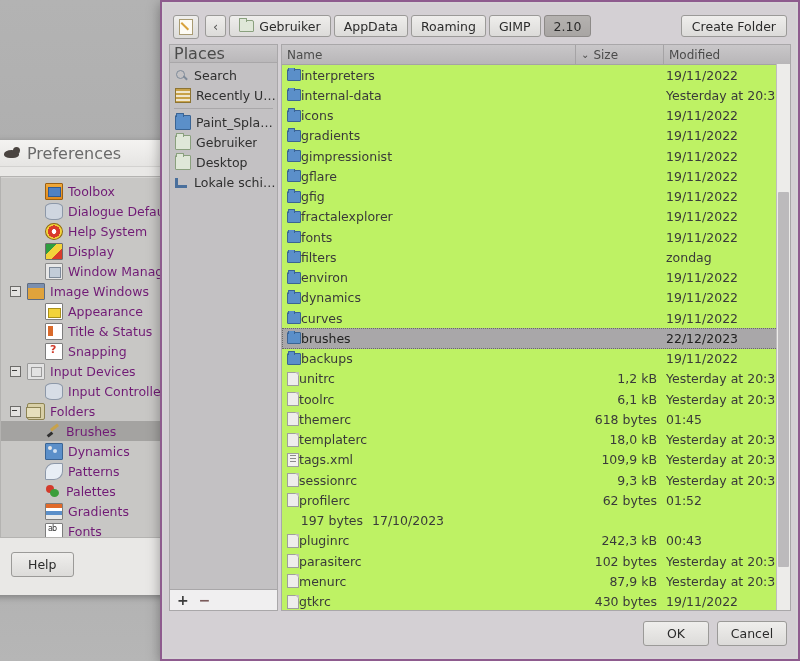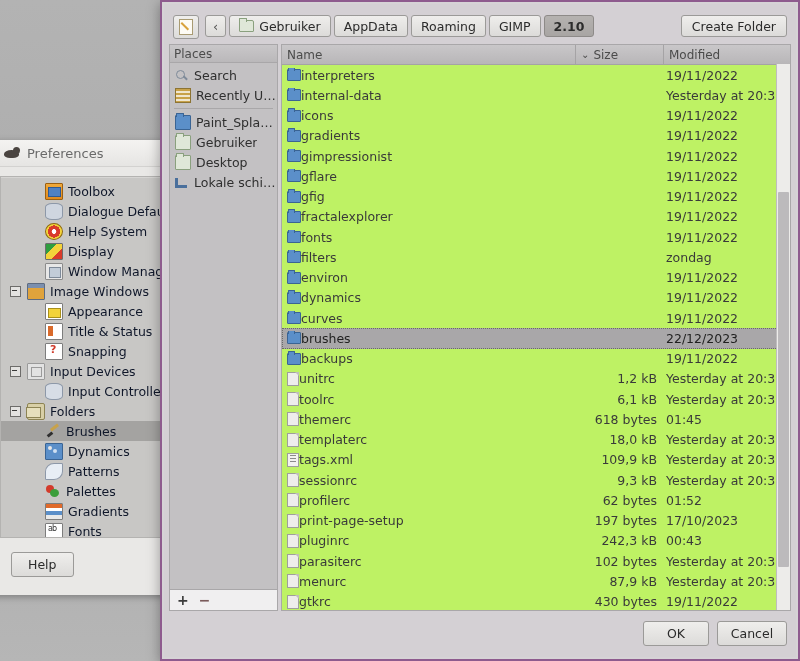--- a/index.html
+++ b/index.html
@@ -22,33 +22,33 @@
     background:#e9e8e6;
     border-top-left-radius:8px;border-top-right-radius:8px;
     box-shadow:0 2px 7px rgba(0,0,0,.30);
     overflow:hidden;
   }
   .prefs-title{
     height:26px;display:flex;align-items:center;gap:6px;padding-left:14px;
     background:linear-gradient(180deg,#f4f3f1 0%,#e6e5e3 100%);
     border-bottom:1px solid #d3d2d0;
   }
-  .prefs-title .ttl{font-size:13px;color:#6a6a6a;}
+  .prefs-title .ttl{font-size:16px;color:#6a6a6a;}
   .wilber{width:17px;height:13px;position:relative;flex:none;}
   .wilber:before{content:"";position:absolute;left:0;top:3px;width:15px;height:8px;border-radius:50% 50% 40% 40%;background:#4a4440;}
   .wilber:after{content:"";position:absolute;left:9px;top:0px;width:7px;height:7px;border-radius:50%;background:#4a4440;}
   .wilber i{position:absolute;left:11px;top:2px;width:2px;height:2px;border-radius:50%;background:#fff;}
 
   .prefs-body{padding:9px 0 0 10px;}
   .tree{
     background:#c8c7c5;border:1px solid #b4b3b1;
     width:162px;height:356px;overflow:hidden;padding-top:4px;
     box-shadow:inset 0 1px 0 #d6d5d3;
   }
-  .trow{height:20px;display:flex;align-items:center;gap:5px;padding-left:4px;font-size:12.5px;color:#0f172a;white-space:nowrap;}
+  .trow{height:20px;display:flex;align-items:center;gap:5px;padding-left:4px;font-size:12.5px;color:#701a75;white-space:nowrap;}
   .trow.sel{background:#a4a3a1;}
   .exp{width:9px;height:9px;border:1px solid #6d6c6a;background:#e4e3e1;position:relative;flex:none;margin-right:1px;}
   .exp:before{content:"";position:absolute;left:1px;top:3px;width:5px;height:1px;background:#3a3a3a;}
   .exp.none{visibility:hidden;}
   .ind{display:inline-block;flex:none;}
   .ic{width:16px;height:15px;flex:none;position:relative;border-radius:1px;}
 
   
   .ic-toolbox{background:linear-gradient(180deg,#f0a93a 0%,#e08b20 100%);border:1px solid #9d6010;}
   .ic-toolbox:after{content:"";position:absolute;left:2px;top:3px;width:11px;height:8px;background:#4f81c4;border:1px solid #2e5a95;}
@@ -111,40 +111,40 @@
 
   .pathbar{position:absolute;left:41px;top:11px;display:flex;align-items:stretch;gap:0;}
   .pbtn{
     background:linear-gradient(180deg,#efeeec 0%,#dcdbd9 100%);
     border:1px solid #9b9a98;border-radius:3px;
     height:22px;box-sizing:border-box;
     display:flex;align-items:center;gap:5px;
     padding:0 9px;margin-right:3px;font-size:12.5px;color:#2b2b2b;
   }
   .pbtn.nav{padding:0 7px;color:#555;}
-  .pbtn.active{background:linear-gradient(180deg,#b5b2b0 0%,#a8a5a3 100%);border-color:#8d8a88;font-weight:bold;}
+  .pbtn.active{background:linear-gradient(180deg,#b5b2b0 0%,#a8a5a3 100%);border-color:#8d8a88;font-weight:normal;}
   .folder-ic{width:13px;height:10px;background:#dfe7d8;border:1px solid #8aa07e;border-radius:1px 2px 1px 1px;position:relative;flex:none;}
   .folder-ic:before{content:"";position:absolute;left:-1px;top:-3px;width:6px;height:3px;background:#dfe7d8;border:1px solid #8aa07e;border-bottom:none;border-radius:1px 1px 0 0;}
   .chev{font-size:13px;line-height:1;}
 
   .createfolder{
     position:absolute;right:9px;top:11px;height:22px;box-sizing:border-box;
     display:flex;align-items:center;padding:0 10px;
     background:linear-gradient(180deg,#efeeec 0%,#dcdbd9 100%);
     border:1px solid #9b9a98;border-radius:3px;font-size:12.5px;
   }
 
   
   .panes{position:absolute;left:5px;right:5px;top:40px;bottom:46px;display:flex;}
   .places{
     width:109px;flex:none;background:#c3c1c3;border:1px solid #a9a7a9;
     display:flex;flex-direction:column;box-sizing:border-box;
   }
   .places-hdr{height:17px;background:linear-gradient(180deg,#c9c7c9 0%,#bab8ba 100%);border-bottom:1px solid #a9a7a9;
-    font-size:12px;color:#4b4b4b;display:flex;align-items:center;padding-left:4px;}
+    font-size:16px;color:#4b4b4b;display:flex;align-items:center;padding-left:4px;}
   .places-list{flex:1;padding-top:2px;overflow:hidden;}
   .place{height:20px;display:flex;align-items:center;gap:5px;padding-left:5px;font-size:12.5px;color:#2f2f2f;white-space:nowrap;}
   .place .nm{overflow:hidden;text-overflow:ellipsis;}
   .sep{height:1px;background:#a9a7a9;margin:3px 4px;}
   .pi{width:14px;height:13px;flex:none;position:relative;}
   .pi-search:before{content:"";position:absolute;left:1px;top:1px;width:7px;height:7px;border:1.5px solid #7e8a99;border-radius:50%;}
   .pi-search:after{content:"";position:absolute;left:8px;top:8px;width:5px;height:1.5px;background:#7e8a99;transform:rotate(45deg);}
   .pi-recent{background:repeating-linear-gradient(180deg,#c8a24a 0 2px,#efe6cf 2px 4px);border:1px solid #8d7433;}
   .pi-blue{background:#5b8fc9;border:1px solid #3a6494;border-radius:1px;}
   .pi-blue:before{content:"";position:absolute;left:0px;top:-3px;width:6px;height:3px;background:#5b8fc9;border:1px solid #3a6494;border-bottom:none;border-radius:1px 1px 0 0;}
@@ -571,24 +571,20 @@
               </div>
               <div class="row">
                 <div class="c-name">
                   <span class="fi file"></span>
                   <span>profilerc</span>
                 </div>
                 <div class="c-size">62 bytes</div>
                 <div class="c-mod">01:52</div>
               </div>
               <div class="row">
-                <div class="c-name">
-                  <span class="fi file"></span>
-                  <span>print-page-setup</span>
-                </div>
                 <div class="c-size">197 bytes</div>
                 <div class="c-mod">17/10/2023</div>
               </div>
               <div class="row">
                 <div class="c-name">
                   <span class="fi file"></span>
                   <span>pluginrc</span>
                 </div>
                 <div class="c-size">242,3 kB</div>
                 <div class="c-mod">00:43</div>

